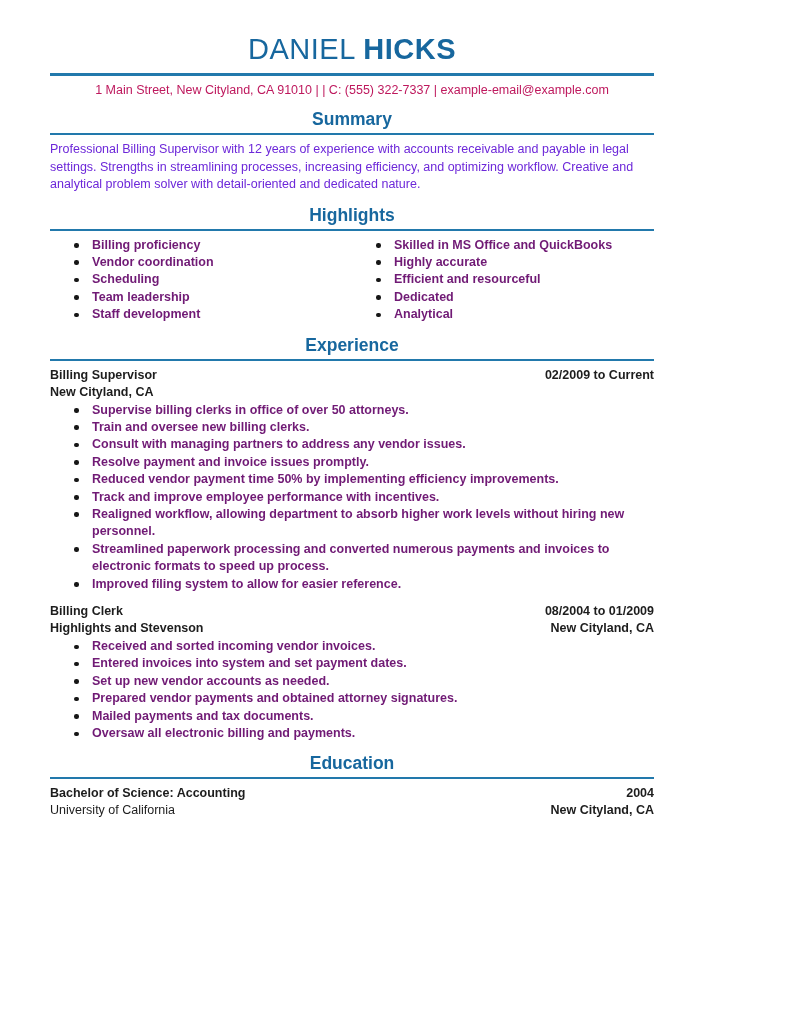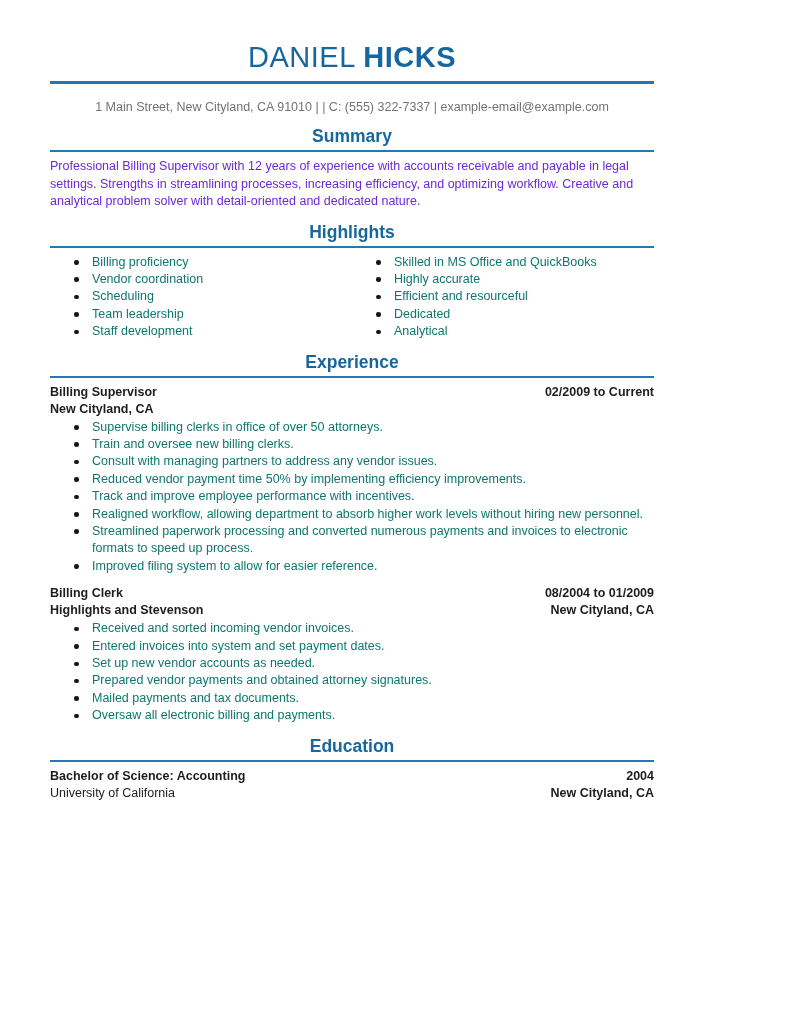--- a/index.html
+++ b/index.html
@@ -9,45 +9,45 @@
     height: 1035px;
     background: #ffffff;
     font-family: "Liberation Sans", "DejaVu Sans", sans-serif;
     color: #1d1d1d;
     font-size: 12.5px;
     -webkit-font-smoothing: antialiased;
   }
   .page {
     width: 704px;
     height: 1035px;
-    padding: 40px 50px 0 50px;
+    padding: 32px 50px 0 50px;
     background: #ffffff;
   }
   .name {
     margin: 0;
     text-align: center;
     font-size: 29px;
     line-height: 34px;
     font-weight: 400;
     letter-spacing: 0.5px;
     color: #17679E;
   }
   .name .last { font-weight: 700; }
   .rule {
     height: 2px;
     background: #2279AC;
     border: none;
     margin: 0;
   }
   .rule-thick { height: 3px; margin-top: 7px; }
   .contact {
-    margin-top: 16px;
+    margin-top: 7px;
     text-align: center;
     font-size: 12.5px;
-    color: #737373;
+    color: #be185d;
     line-height: 15px;
   }
   h2.section-heading {
     margin: 11px 0 3px 0;
     text-align: center;
     font-size: 17.5px;
     line-height: 21px;
     font-weight: 700;
     color: #17679E;
   }
@@ -63,21 +63,22 @@
   .hl-col { width: 50%; }
   ul.blist {
     margin: 0;
     padding: 0;
     list-style: none;
   }
   ul.blist li {
     position: relative;
     padding-left: 42px;
     line-height: 17.4px;
-    color: #0f766e;
+    color: #701a75;
+    font-weight: bold;
   }
   ul.blist li::before {
     content: "";
     position: absolute;
     left: 24px;
     top: 6.5px;
     width: 4.5px;
     height: 4.5px;
     border-radius: 50%;
     background: #161616;
@@ -139,20 +140,21 @@
       <span class="b">Billing Supervisor</span>
       <span class="b">02/2009 to Current</span>
     </div>
     <div class="row">
       <span class="b">New Cityland, CA</span>
     </div>
     <ul class="blist">
         <li>Supervise billing clerks in office of over 50 attorneys.</li>
         <li>Train and oversee new billing clerks.</li>
         <li>Consult with managing partners to address any vendor issues.</li>
+        <li>Resolve payment and invoice issues promptly.</li>
         <li>Reduced vendor payment time 50% by implementing efficiency improvements.</li>
         <li>Track and improve employee performance with incentives.</li>
         <li>Realigned workflow, allowing department to absorb higher work levels without hiring new personnel.</li>
         <li>Streamlined paperwork processing and converted numerous payments and invoices to electronic formats to speed up process.</li>
         <li>Improved filing system to allow for easier reference.</li>
       </ul>
   </div>
 
   <div class="job">
     <div class="row">

